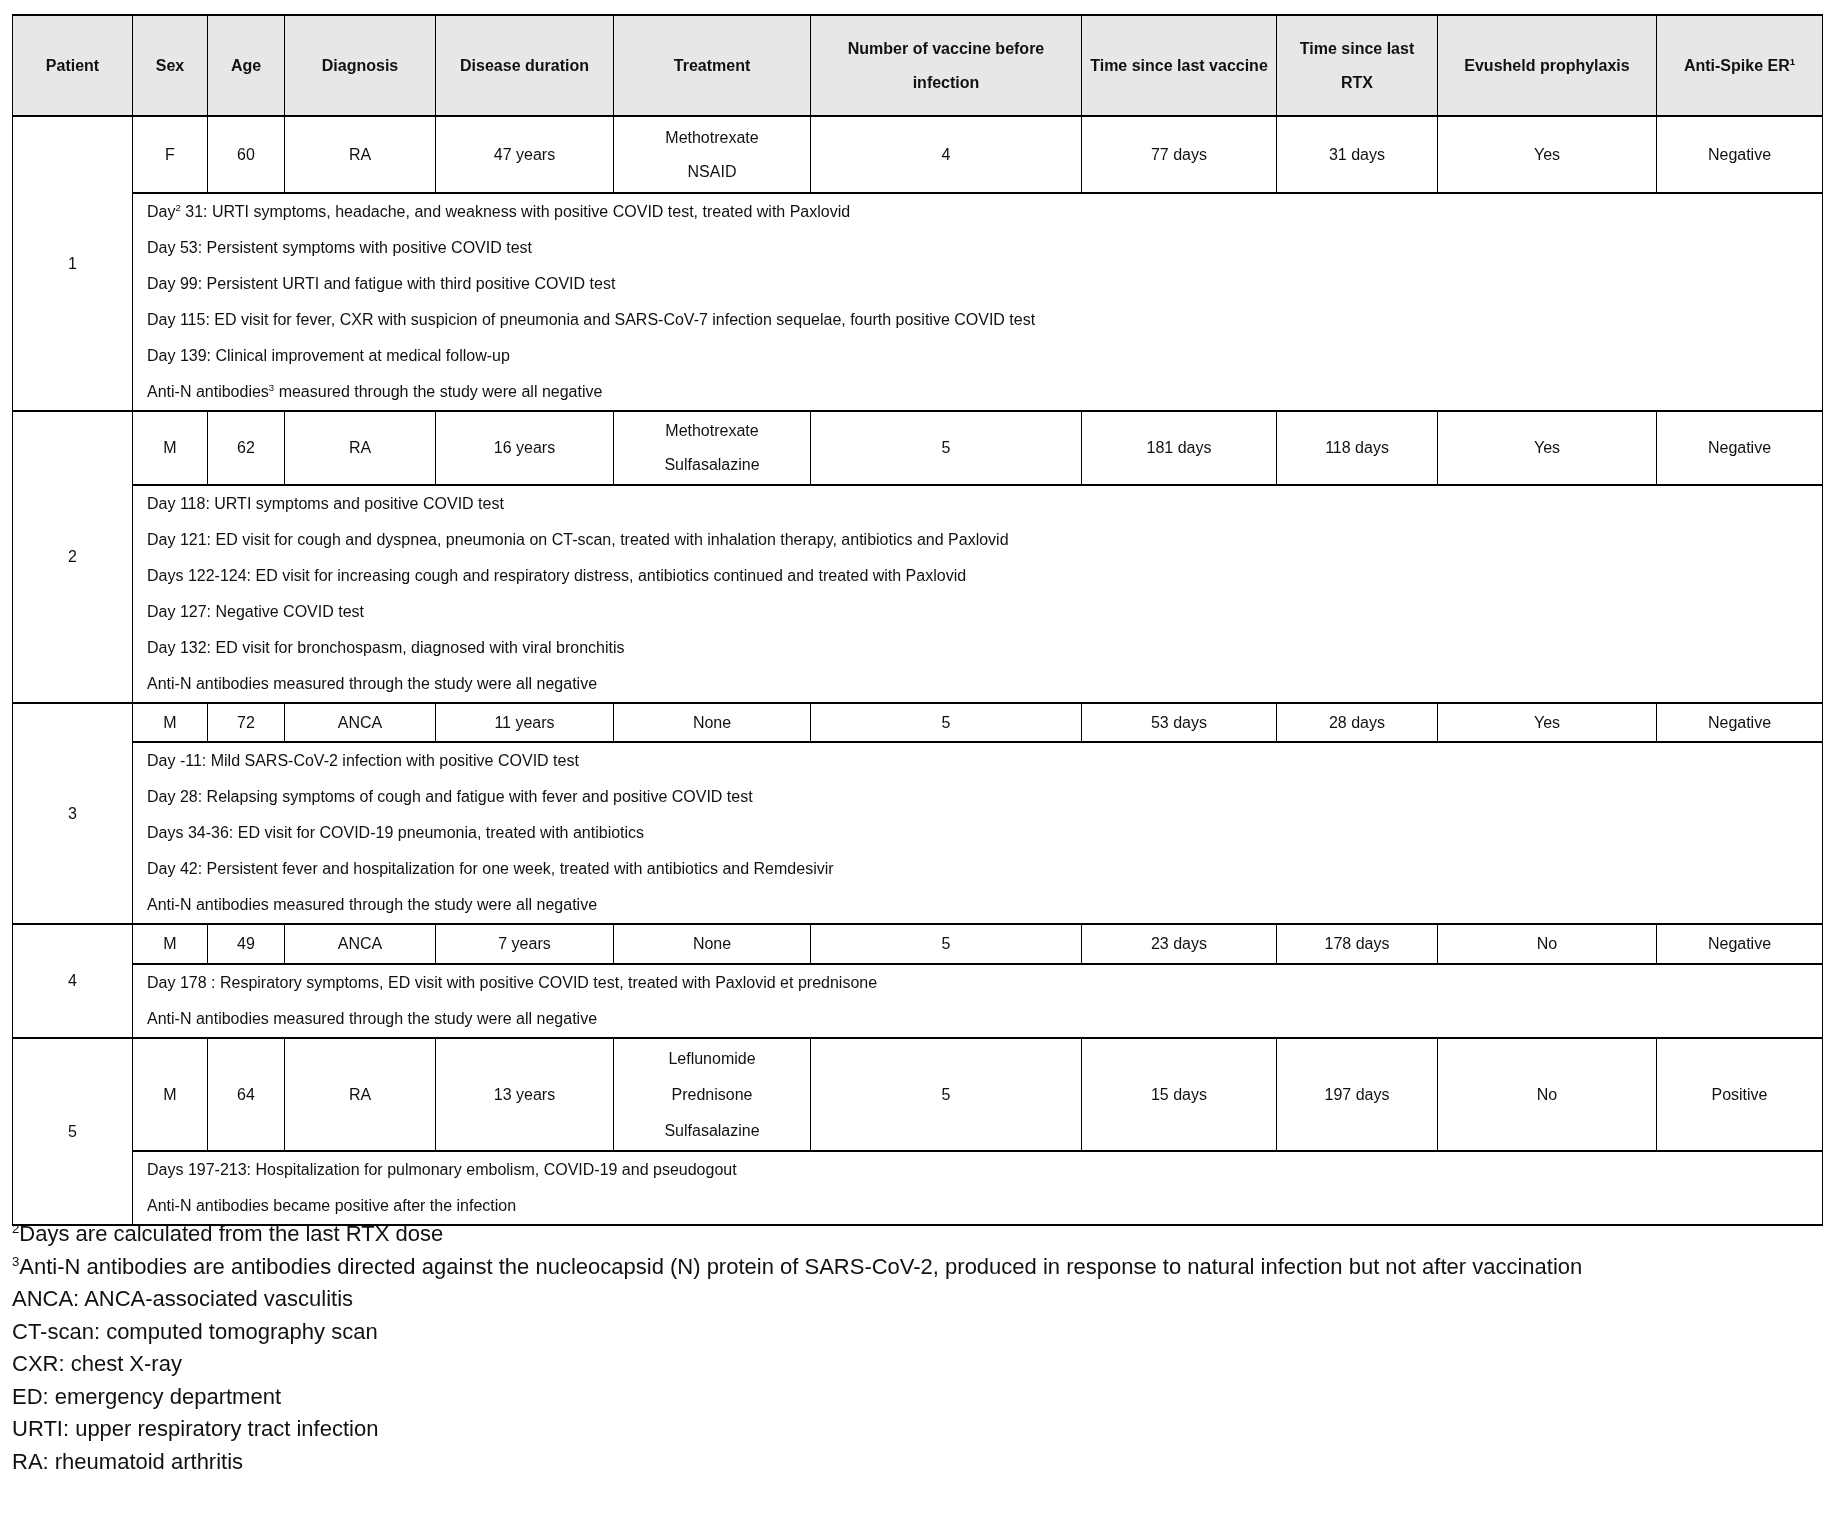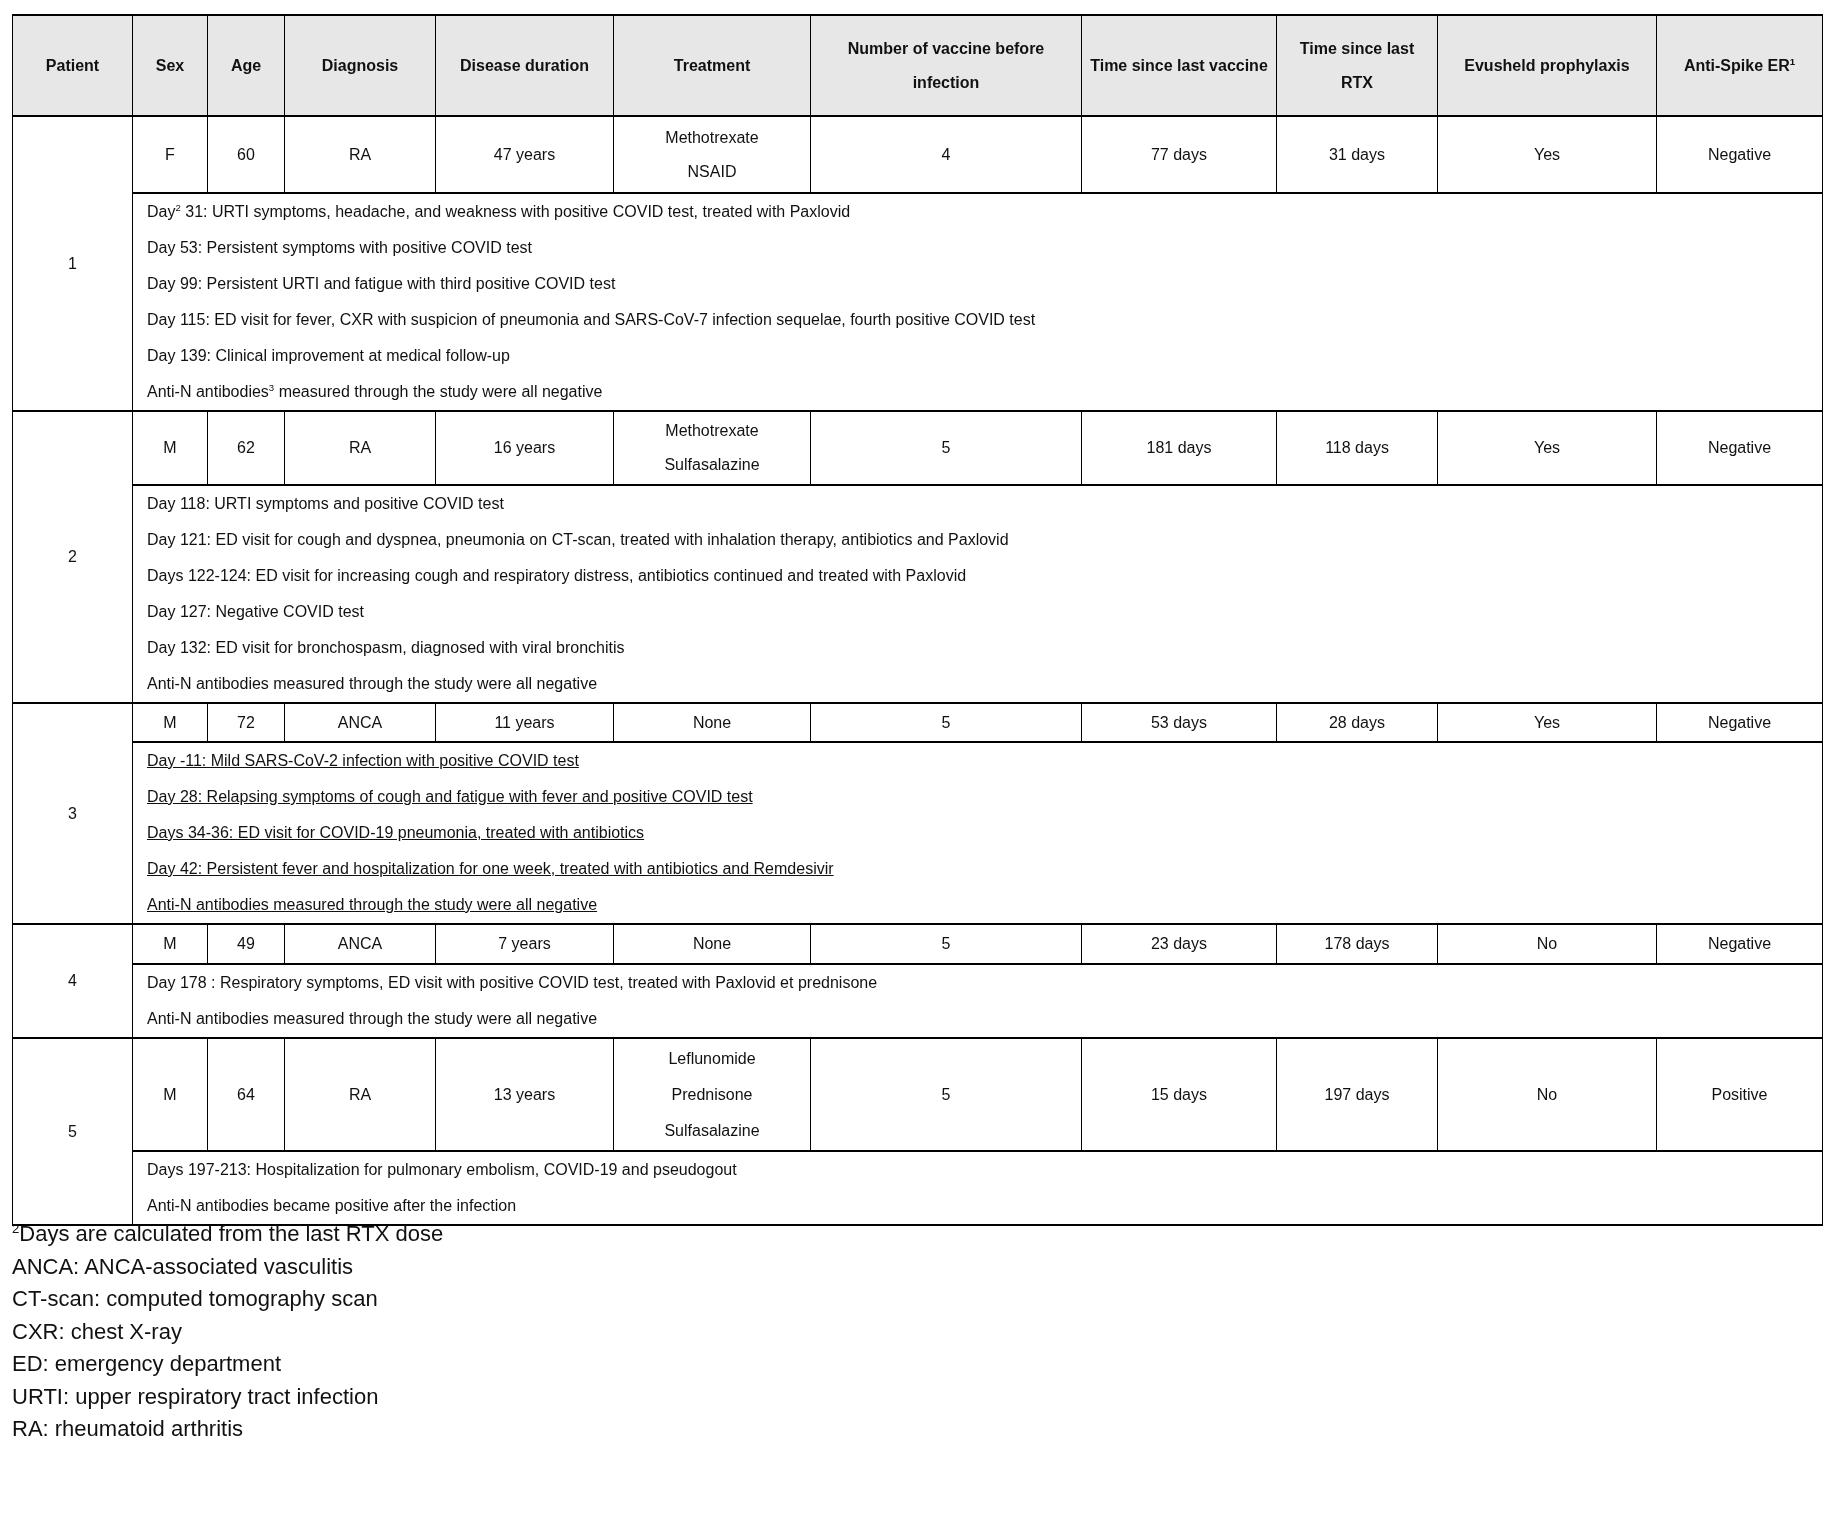--- a/index.html
+++ b/index.html
@@ -140,21 +140,21 @@
         <td>11 years</td>
         <td>
           <div style="line-height: 34px;">None</div>
         </td>
         <td>5</td>
         <td>53 days</td>
         <td>28 days</td>
         <td>Yes</td>
         <td>Negative</td>
       </tr>
-      <tr class="notes-row" style="height: 180px; text-decoration: underline;">
+      <tr class="notes-row" style="height: 180px;">
         <td colspan="10" class="notes">
           <div><span></span><sup></sup><span>Day -11: Mild SARS-CoV-2 infection with positive COVID test</span></div>
           <div><span></span><sup></sup><span>Day 28:  Relapsing symptoms of cough and fatigue with fever and positive COVID test</span></div>
           <div><span></span><sup></sup><span>Days 34-36: ED visit for COVID-19 pneumonia, treated with antibiotics</span></div>
           <div><span></span><sup></sup><span>Day 42: Persistent fever and hospitalization for one week, treated with antibiotics and Remdesivir</span></div>
           <div><span></span><sup></sup><span>Anti-N antibodies measured through the study were all negative</span></div>
         </td>
       </tr>
       <tr class="data-row" style="height: 40px;">
         <td rowspan="2" class="patient-cell">4</td>
@@ -198,19 +198,20 @@
         <td colspan="10" class="notes">
           <div><span></span><sup></sup><span>Days 197-213: Hospitalization for pulmonary embolism, COVID-19 and pseudogout</span></div>
           <div><span></span><sup></sup><span>Anti-N antibodies became positive after the infection</span></div>
         </td>
       </tr>
     </tbody>
 </table>
 
 <div class="footnotes" id="footnotes">
     <div><sup>2</sup><span>Days are calculated from the last RTX dose</span></div>
+    <div><sup>3</sup><span>Anti-N antibodies are antibodies directed against the nucleocapsid (N) protein of SARS-CoV-2, produced in response to natural infection but not after vaccination</span></div>
     <div><sup></sup><span>ANCA: ANCA-associated vasculitis</span></div>
     <div><sup></sup><span>CT-scan: computed tomography scan</span></div>
     <div><sup></sup><span>CXR: chest X-ray</span></div>
     <div><sup></sup><span>ED: emergency department</span></div>
     <div><sup></sup><span>URTI: upper respiratory tract infection</span></div>
     <div><sup></sup><span>RA: rheumatoid arthritis</span></div>
   </div>
 
 </body></html>

